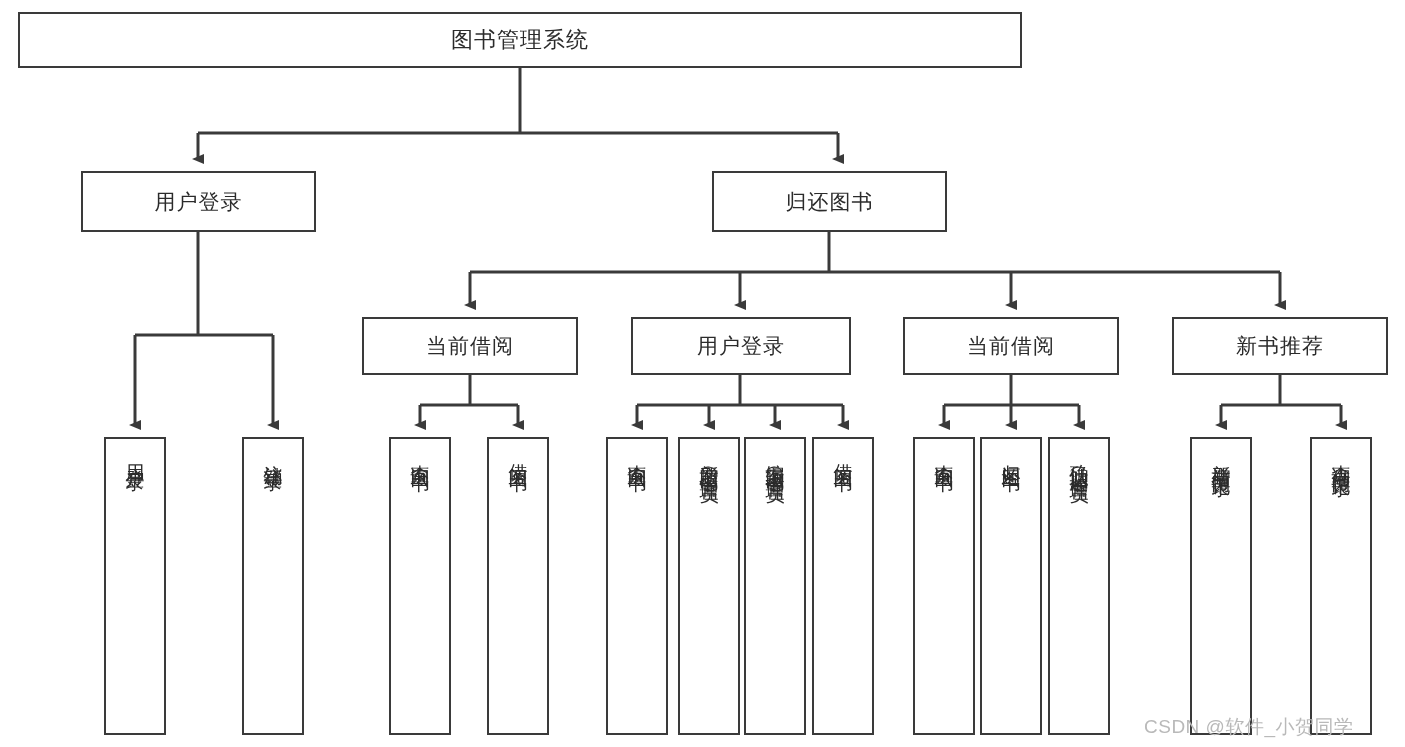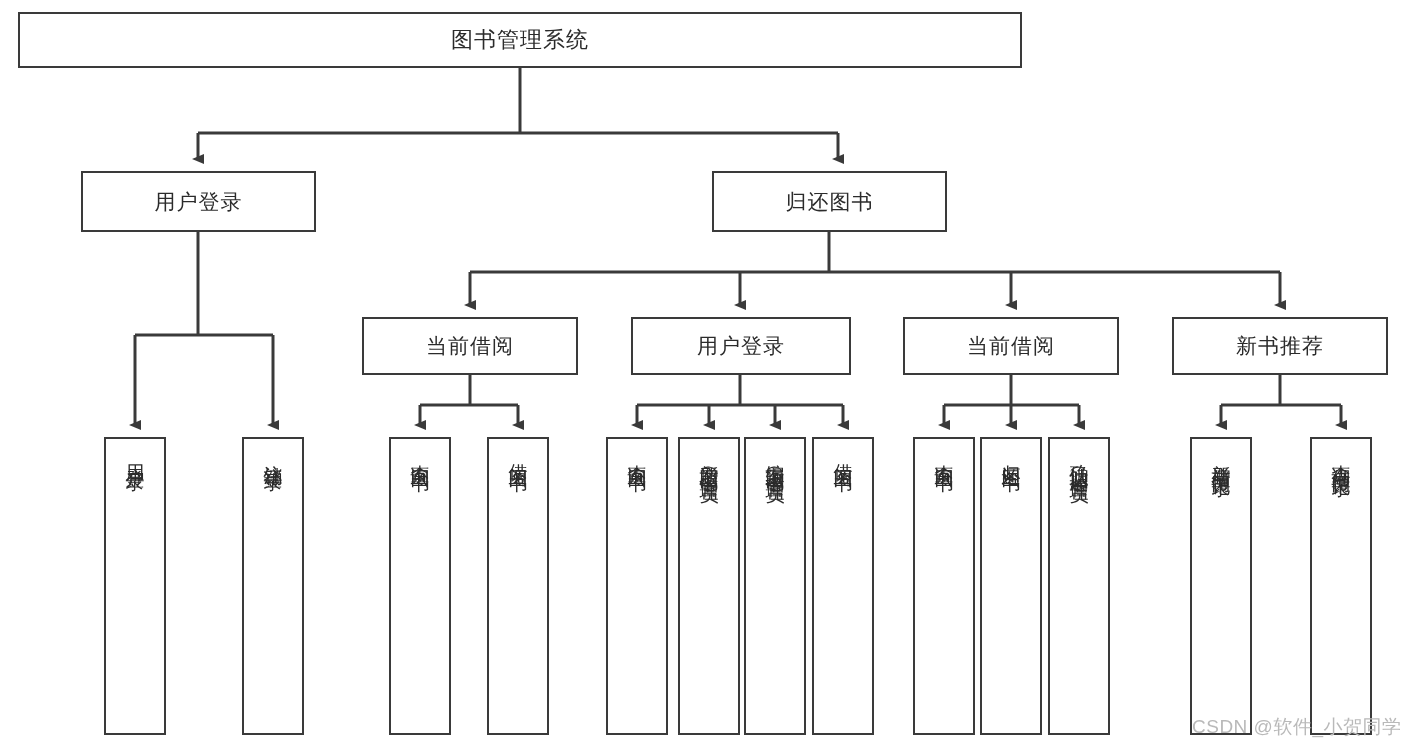--- a/index.html
+++ b/index.html
@@ -165,15 +165,15 @@
         <span class="vtext">确认归还（管理员）</span>
       </div>
       <div class="node leaf" style="left: 1190px; top: 437px; width: 62px; height: 298px;">
         <span class="vtext">新增借阅记录</span>
       </div>
       <div class="node leaf" style="left: 1310px; top: 437px; width: 62px; height: 298px;">
         <span class="vtext">查询借阅记录</span>
       </div>
     </div>
 
-  <div class="watermark" style="left: 1192px; top: 714px;">CSDN @软件_小贺同学</div>
+  <div class="watermark" style="left: 1144px; top: 714px;">CSDN @软件_小贺同学</div>
 
 </div>
 
 </body></html>

